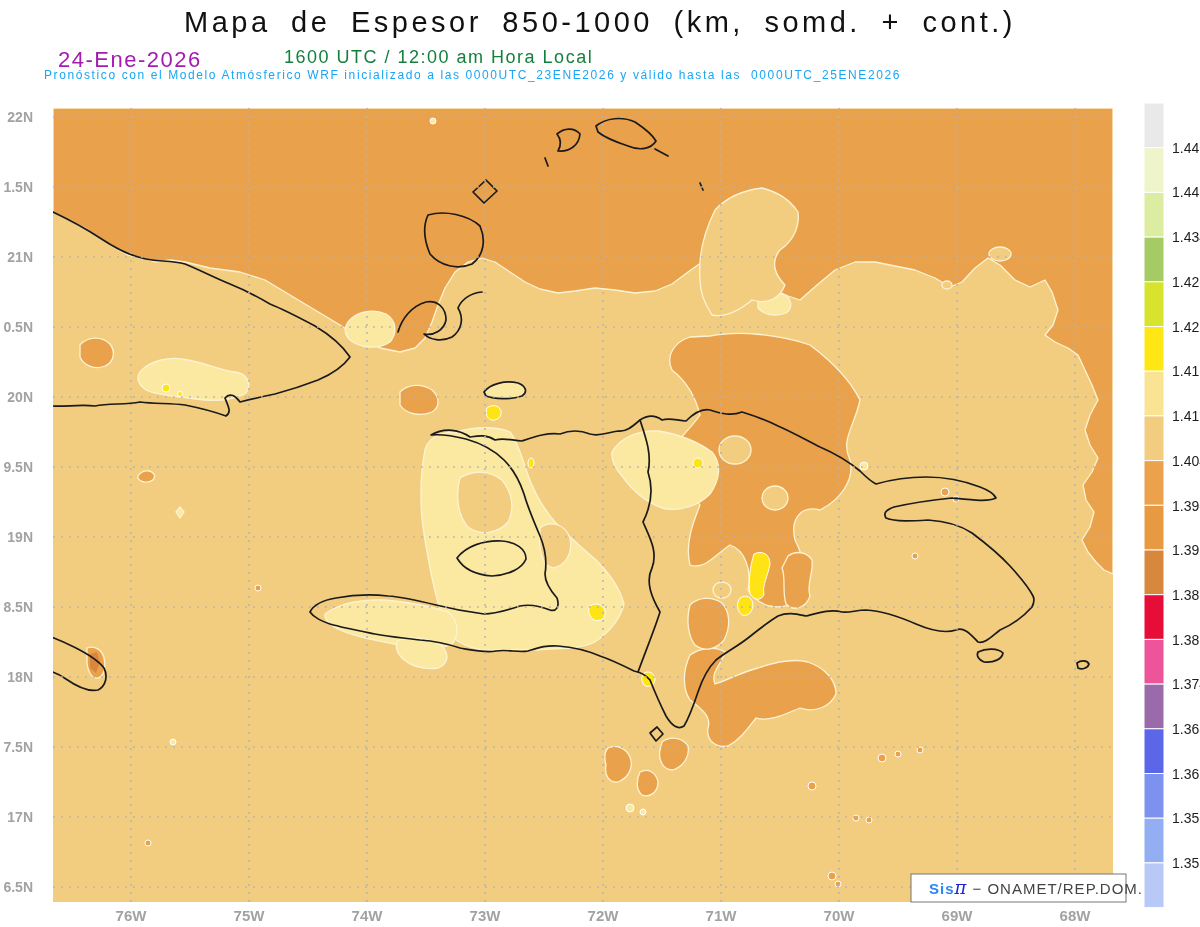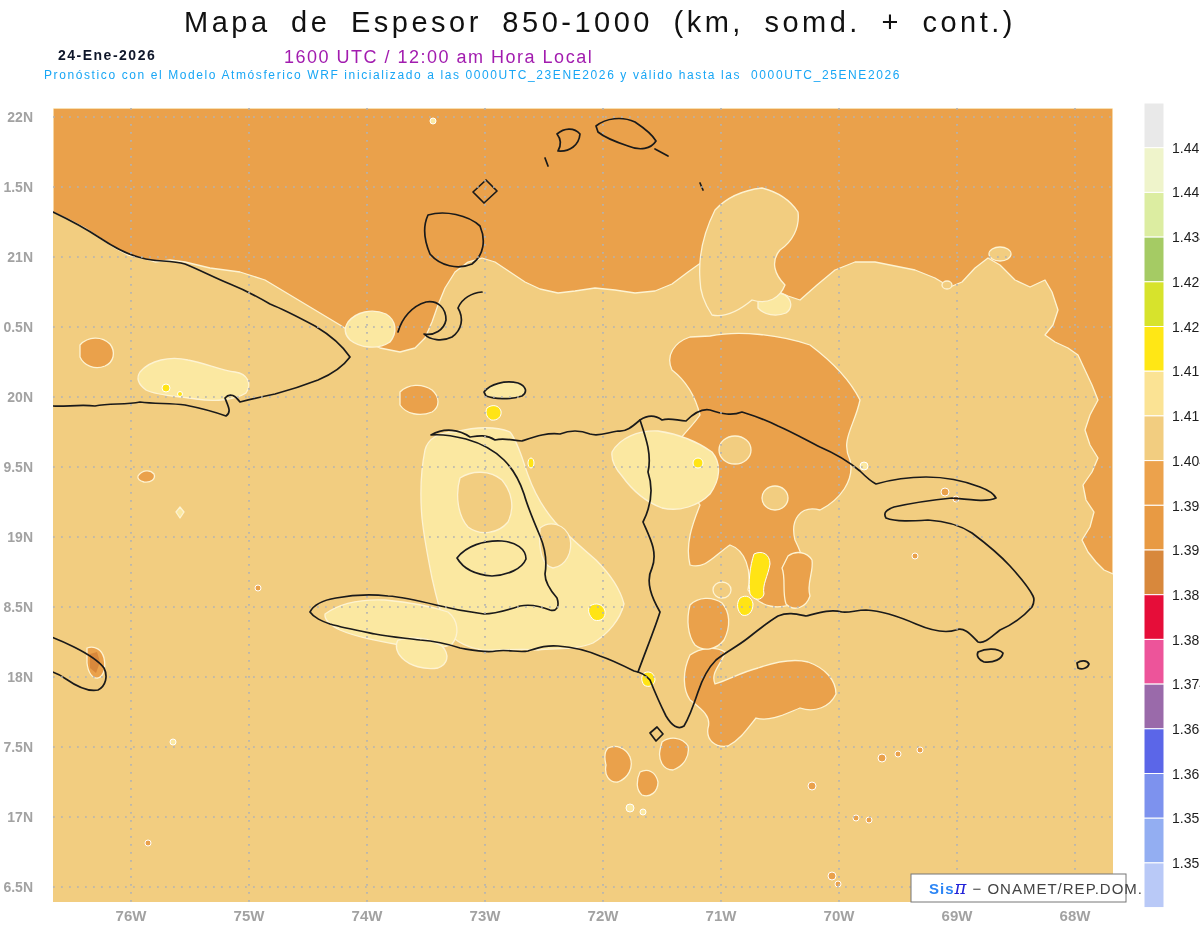--- a/index.html
+++ b/index.html
@@ -1,22 +1,22 @@
 <!DOCTYPE html>
 <html><head>
 <meta charset="utf-8">
 <style>
   html,body{margin:0;padding:0;background:#ffffff;}
   .page{position:relative;width:1200px;height:927px;background:#fff;overflow:hidden;
         font-family:"Liberation Sans",sans-serif;}
   .hdr{position:absolute;white-space:pre;}
   .title{left:0;top:6px;width:1200px;text-align:center;font-size:29px;color:#111;
          letter-spacing:3.5px;word-spacing:9px;}
-  .dateline{left:58px;top:47px;font-size:14px;color:#0f172a;letter-spacing:1.5px;font-weight:bold;}
-  .timeline{left:284px;top:47px;font-size:18px;color:#a21caf;letter-spacing:1.5px;text-align:center;}
+  .dateline{left:58px;top:47px;font-size:22px;color:#a21caf;letter-spacing:1.5px;}
+  .timeline{left:284px;top:47px;font-size:18px;color:#15803d;letter-spacing:1.5px;text-align:center;}
   .fcst{left:44px;top:68px;font-size:12px;color:#18a6f5;letter-spacing:1.6px;}
   svg{position:absolute;left:0;top:0;}
   .grid{stroke:#b3b3b3;stroke-width:1.7;stroke-dasharray:1.8 6.2;fill:none;}
   .coast{stroke:#1a1a1a;stroke-width:1.7;fill:none;stroke-linejoin:round;stroke-linecap:round;}
   .blob{stroke:#fdf3d2;stroke-width:1.3;stroke-linejoin:round;}
   .dot{stroke:#ffffff;stroke-width:1;}
   .axis-lat{font:bold 14px "Liberation Sans",sans-serif;fill:#a2a2a2;}
   .axis-lon{font:bold 15px "Liberation Sans",sans-serif;fill:#a2a2a2;}
   .cbar-label{font:14px "Liberation Sans",sans-serif;fill:#1d1d1d;}
   .cbar-seg{stroke:#ffffff;stroke-width:1;}

